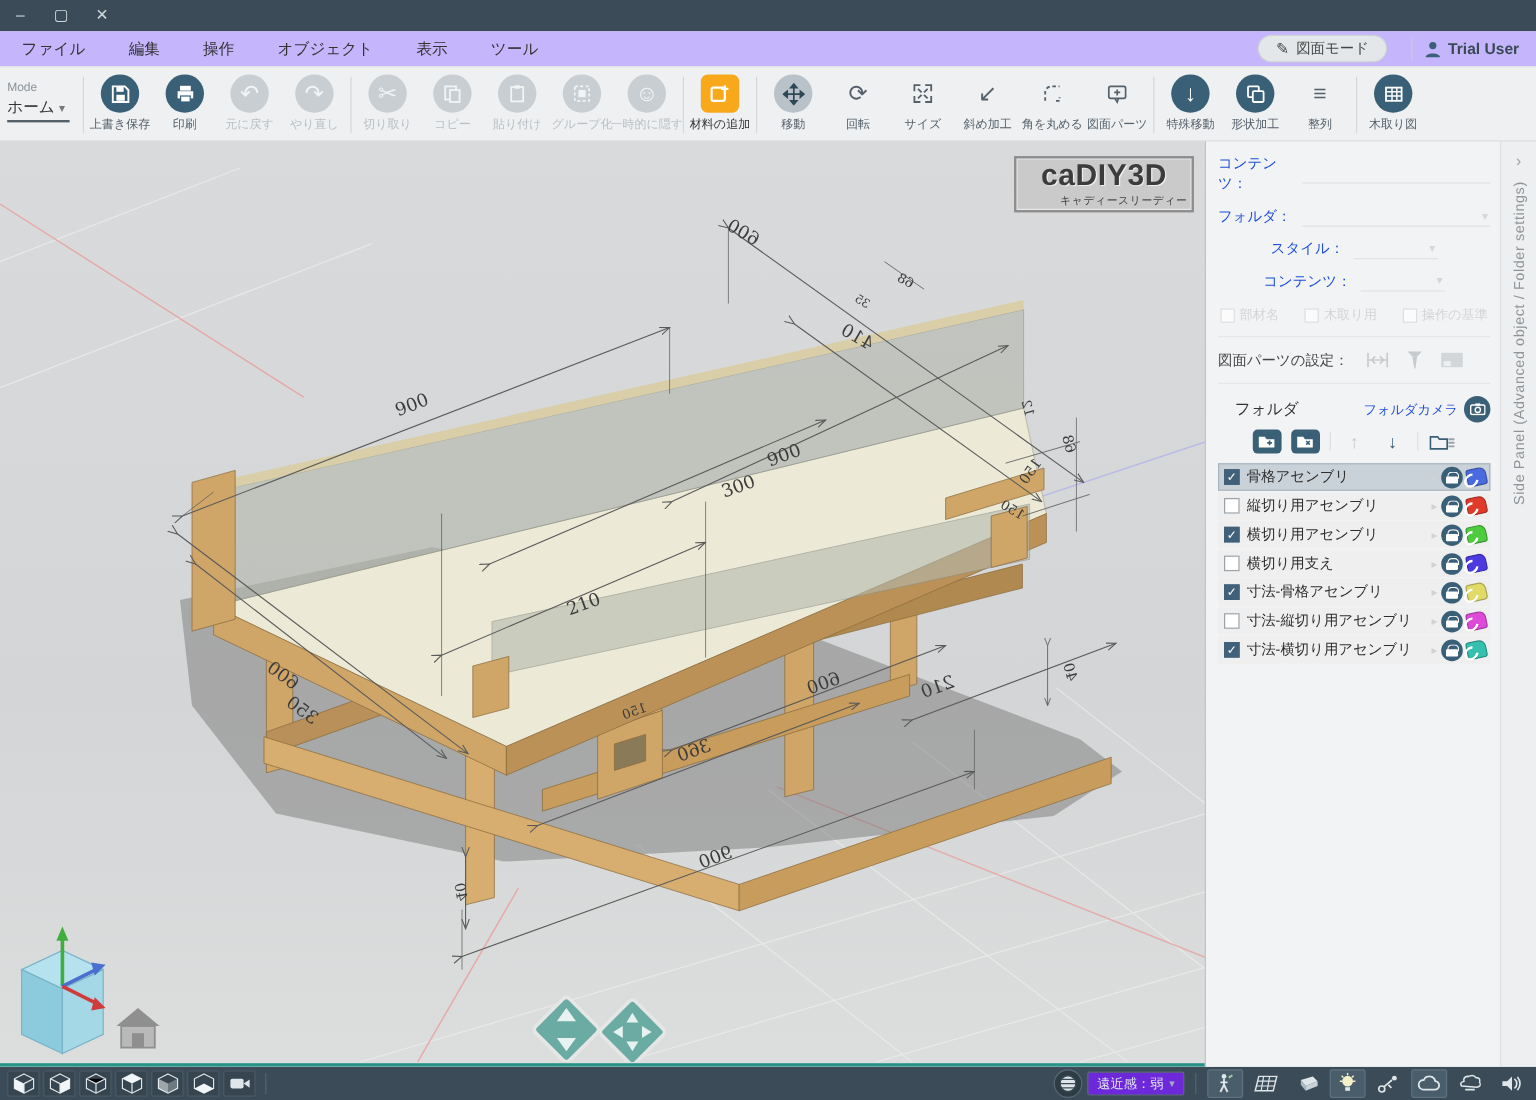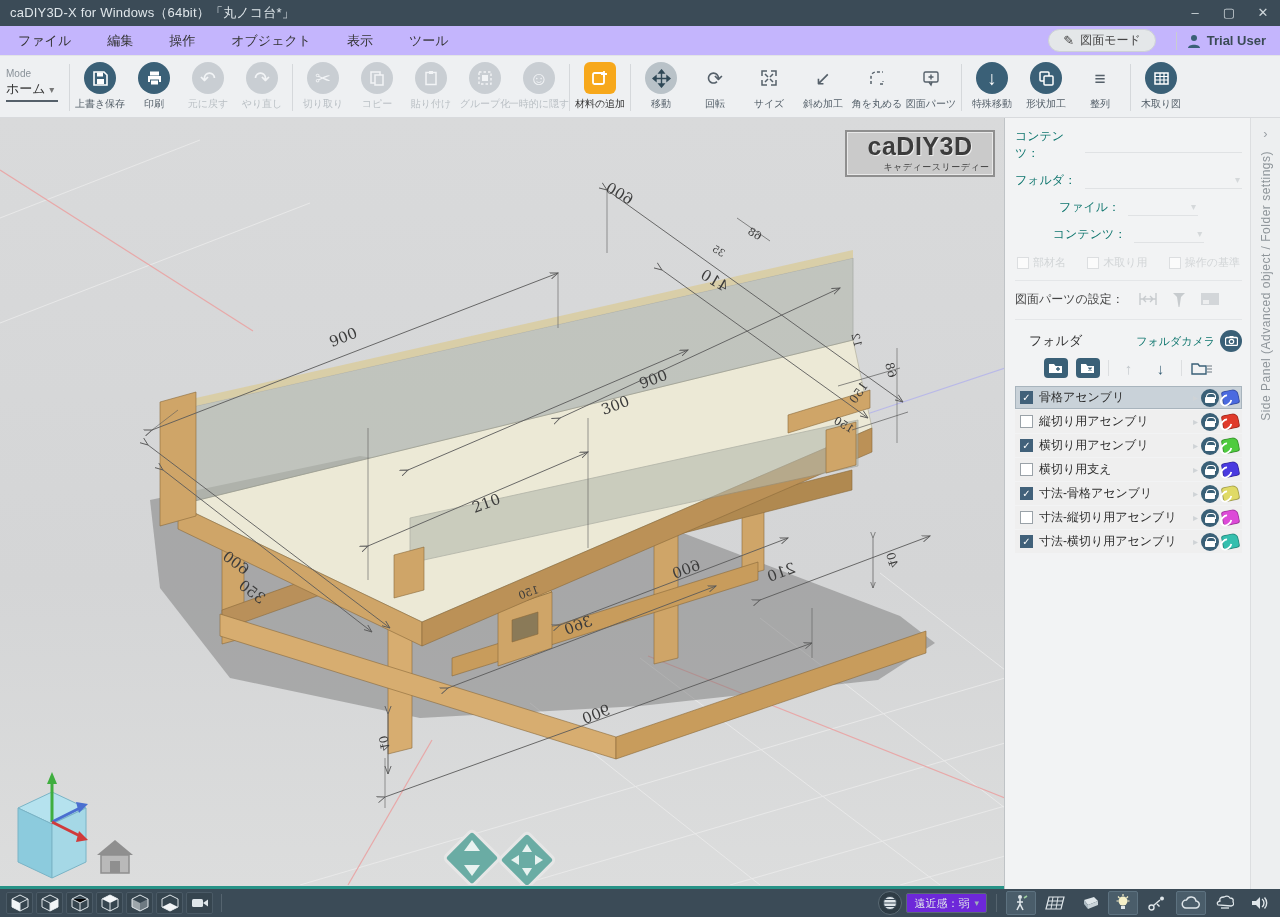--- a/index.html
+++ b/index.html
@@ -44,32 +44,32 @@
   .viewport { width:1005px; position:relative; background:linear-gradient(180deg,#d9dadb 0%,#d4d5d6 60%,#dcdddd 100%); border-right:1px solid #bfc3c6; overflow:hidden;}
   .viewport svg.scene { position:absolute; left:0; top:0; }
   .vp-accent { position:absolute; left:0; bottom:0; width:100%; height:3px; background:#279387; }
 
   .logo-box { position:absolute; left:845px; top:12px; width:150px; height:47px; background:#cacaca; border:2px solid #8f8f8f; box-shadow:inset 0 0 0 1px #e8e8e8; display:flex; flex-direction:column; align-items:center; justify-content:center;}
   .logo-box .big { font-size:25px; font-weight:bold; color:#3c3c3c; letter-spacing:.5px; line-height:1; text-shadow:1px 1px 0 #eee;}
   .logo-box .small { font-size:9px; color:#3c3c3c; margin-top:2px; letter-spacing:.5px;margin-left:33px;}
 
   
   .sidebar { width:245px; background:#f2f3f4; font-size:12px; color:#333; display:flex; flex-direction:column; padding:10px 8px 0 10px; }
-  .dis { color:#0f766e; }
+  .dis { color:#1d4ed8; }
   .fieldrow { display:flex; align-items:center; margin-bottom:10px; }
   .fieldrow .flabel { width:70px; }
   .fieldrow .funder { flex:1; border-bottom:1px solid #e0e2e4; height:16px; position:relative;}
   .fieldrow .funder .dd { position:absolute; right:2px; top:1px; color:#d5d8da; font-size:10px;}
   .fieldrow.center { justify-content:center; }
   .fieldrow.center .flabel { width:auto; margin-right:8px;}
   .fieldrow.center .funder { flex:0 0 70px; }
   .cbrow { display:flex; justify-content:space-between; padding:2px 2px 10px 2px; border-bottom:1px solid #e4e6e8; margin-bottom:8px;}
   .cbitem { display:flex; align-items:center; gap:4px; font-size:11px; color:#d2d5d7;}
   .cb-empty { width:12px; height:12px; border:1px solid #dcdee0; background:#fbfbfb; }
-  .partsrow { display:flex; align-items:flex-start; gap:14px; padding:2px 0 10px 0; border-bottom:1px solid #e4e6e8; margin-bottom:8px;}
+  .partsrow { display:flex; align-items:center; gap:14px; padding:2px 0 10px 0; border-bottom:1px solid #e4e6e8; margin-bottom:8px;}
   .partsrow .plabel { color:#444; }
   .gicon { opacity:.35; }
   .folder-head { display:flex; align-items:center; justify-content:space-between; margin:2px 0 6px 0;}
   .folder-head .ftitle { font-size:13px; color:#333;margin-left:14px; }
   .folder-head .fcam { display:flex; align-items:center; gap:5px; color:#c9ccce; font-size:11px;}
   .cam-circ { width:22px; height:22px; border-radius:50%; background:#3a6077; display:flex; align-items:center; justify-content:center;}
   .folder-tools { display:flex; align-items:center; justify-content:center; gap:8px; margin-bottom:8px;}
   .ftool { width:24px; height:20px; border-radius:4px; display:flex; align-items:center; justify-content:center;}
   .ftool.darktile { background:#3a6077; }
   .ftool.plain { background:transparent; }
@@ -105,21 +105,20 @@
   .sbig { width:30px; height:24px; border-radius:2px; display:flex; align-items:center; justify-content:center;}
   .sbig.lit { background:#4a5d6a; border:1px solid #5d7280;}
   .globe-btn { width:24px; height:24px; border-radius:50%; background:#2e3c45; border:1px solid #5a6a74; display:flex; align-items:center; justify-content:center;}
 </style>
 </head>
 <body>
 
 <div class="window">
 
   <div class="titlebar">
-    <div class="title">caDIY3D-X for Windows（64bit）「丸ノコ台*」</div>
     <div class="wctrl">
       <span>–</span>
       <span>▢</span>
       <span>✕</span>
     </div>
   </div>
 
   <div class="menubar">
     <span class="mitem">ファイル</span>
     <span class="mitem">編集</span>
@@ -477,21 +476,21 @@
         <span class="flabel dis">コンテンツ：</span>
         <span class="funder"></span>
       </div>
       <div class="fieldrow">
         <span class="flabel dis">フォルダ：</span>
         <span class="funder">
             <span class="dd">▾</span>
           </span>
       </div>
       <div class="fieldrow center">
-        <span class="flabel dis">ファイル：</span>
+        <span class="flabel dis">スタイル：</span>
         <span class="funder">
             <span class="dd">▾</span>
           </span>
       </div>
       <div class="fieldrow center">
         <span class="flabel dis">コンテンツ：</span>
         <span class="funder">
             <span class="dd">▾</span>
           </span>
       </div>

